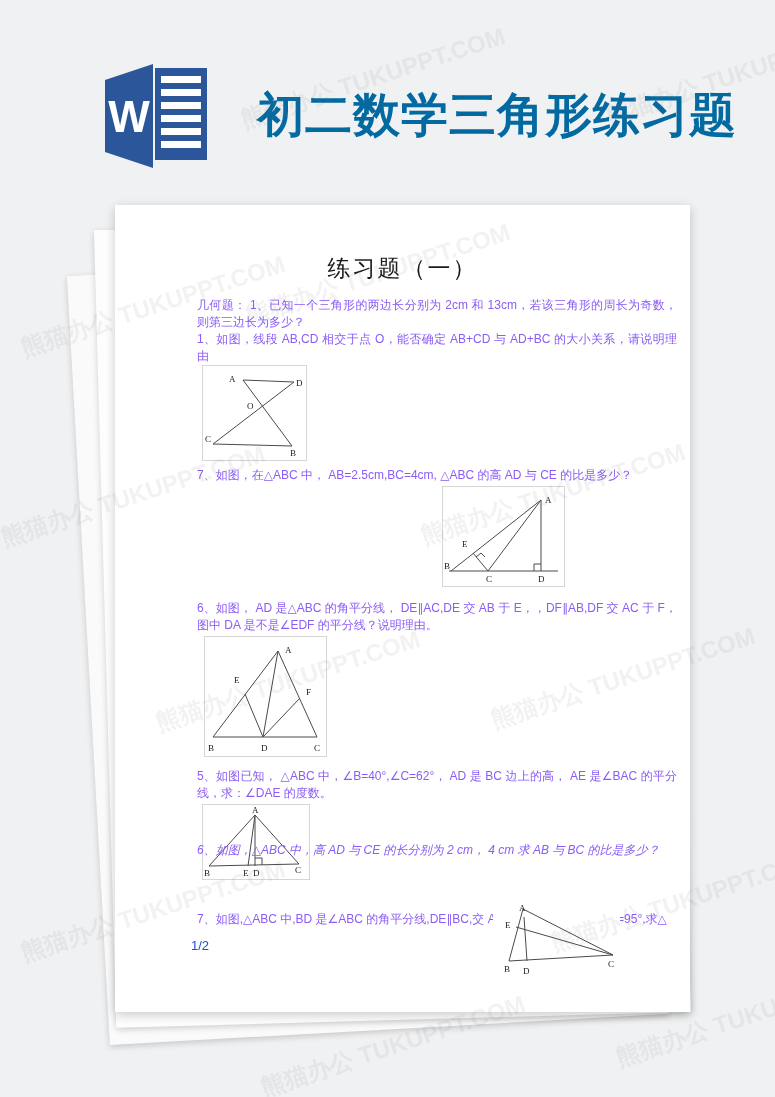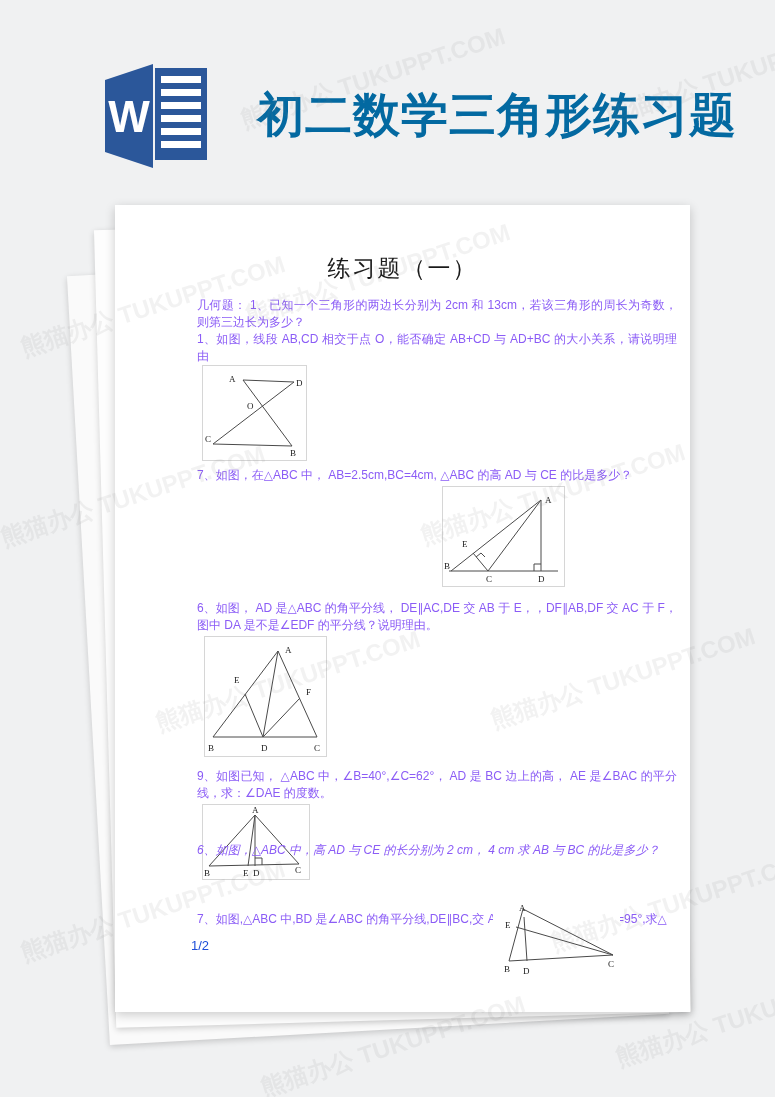--- a/index.html
+++ b/index.html
@@ -115,21 +115,21 @@
         <line class="fline" x1="58" y1="100" x2="73" y2="14"></line>
         <text class="flabel" x="80" y="16">A</text>
         <text class="flabel" x="29" y="46">E</text>
         <text class="flabel" x="101" y="58">F</text>
         <text class="flabel" x="3" y="114">B</text>
         <text class="flabel" x="56" y="114">D</text>
         <text class="flabel" x="109" y="114">C</text>
       </svg>
     </div>
 
-    <p class="prob" id="p5">9、如图已知， △ABC 中，∠B=40°,∠C=62°， AD 是 BC 边上的高， AE 是∠BAC 的平分线，求：∠DAE 的度数。</p>
+    <p class="prob" id="p5">5、如图已知， △ABC 中，∠B=40°,∠C=62°， AD 是 BC 边上的高， AE 是∠BAC 的平分线，求：∠DAE 的度数。</p>
 
     <div class="figbox" id="fig5">
       <svg width="104" height="72" viewBox="0 0 104 72">
         <line class="fline" x1="6" y1="61" x2="96" y2="59"></line>
         <line class="fline" x1="6" y1="61" x2="52" y2="10"></line>
         <line class="fline" x1="96" y1="59" x2="52" y2="10"></line>
         <line class="fline" x1="52" y1="10" x2="45" y2="61"></line>
         <line class="fline" x1="52" y1="10" x2="52" y2="61"></line>
         <polyline class="fline" points="52,53 59,53 59,60"></polyline>
         <text class="flabel" x="49" y="8">A</text>

